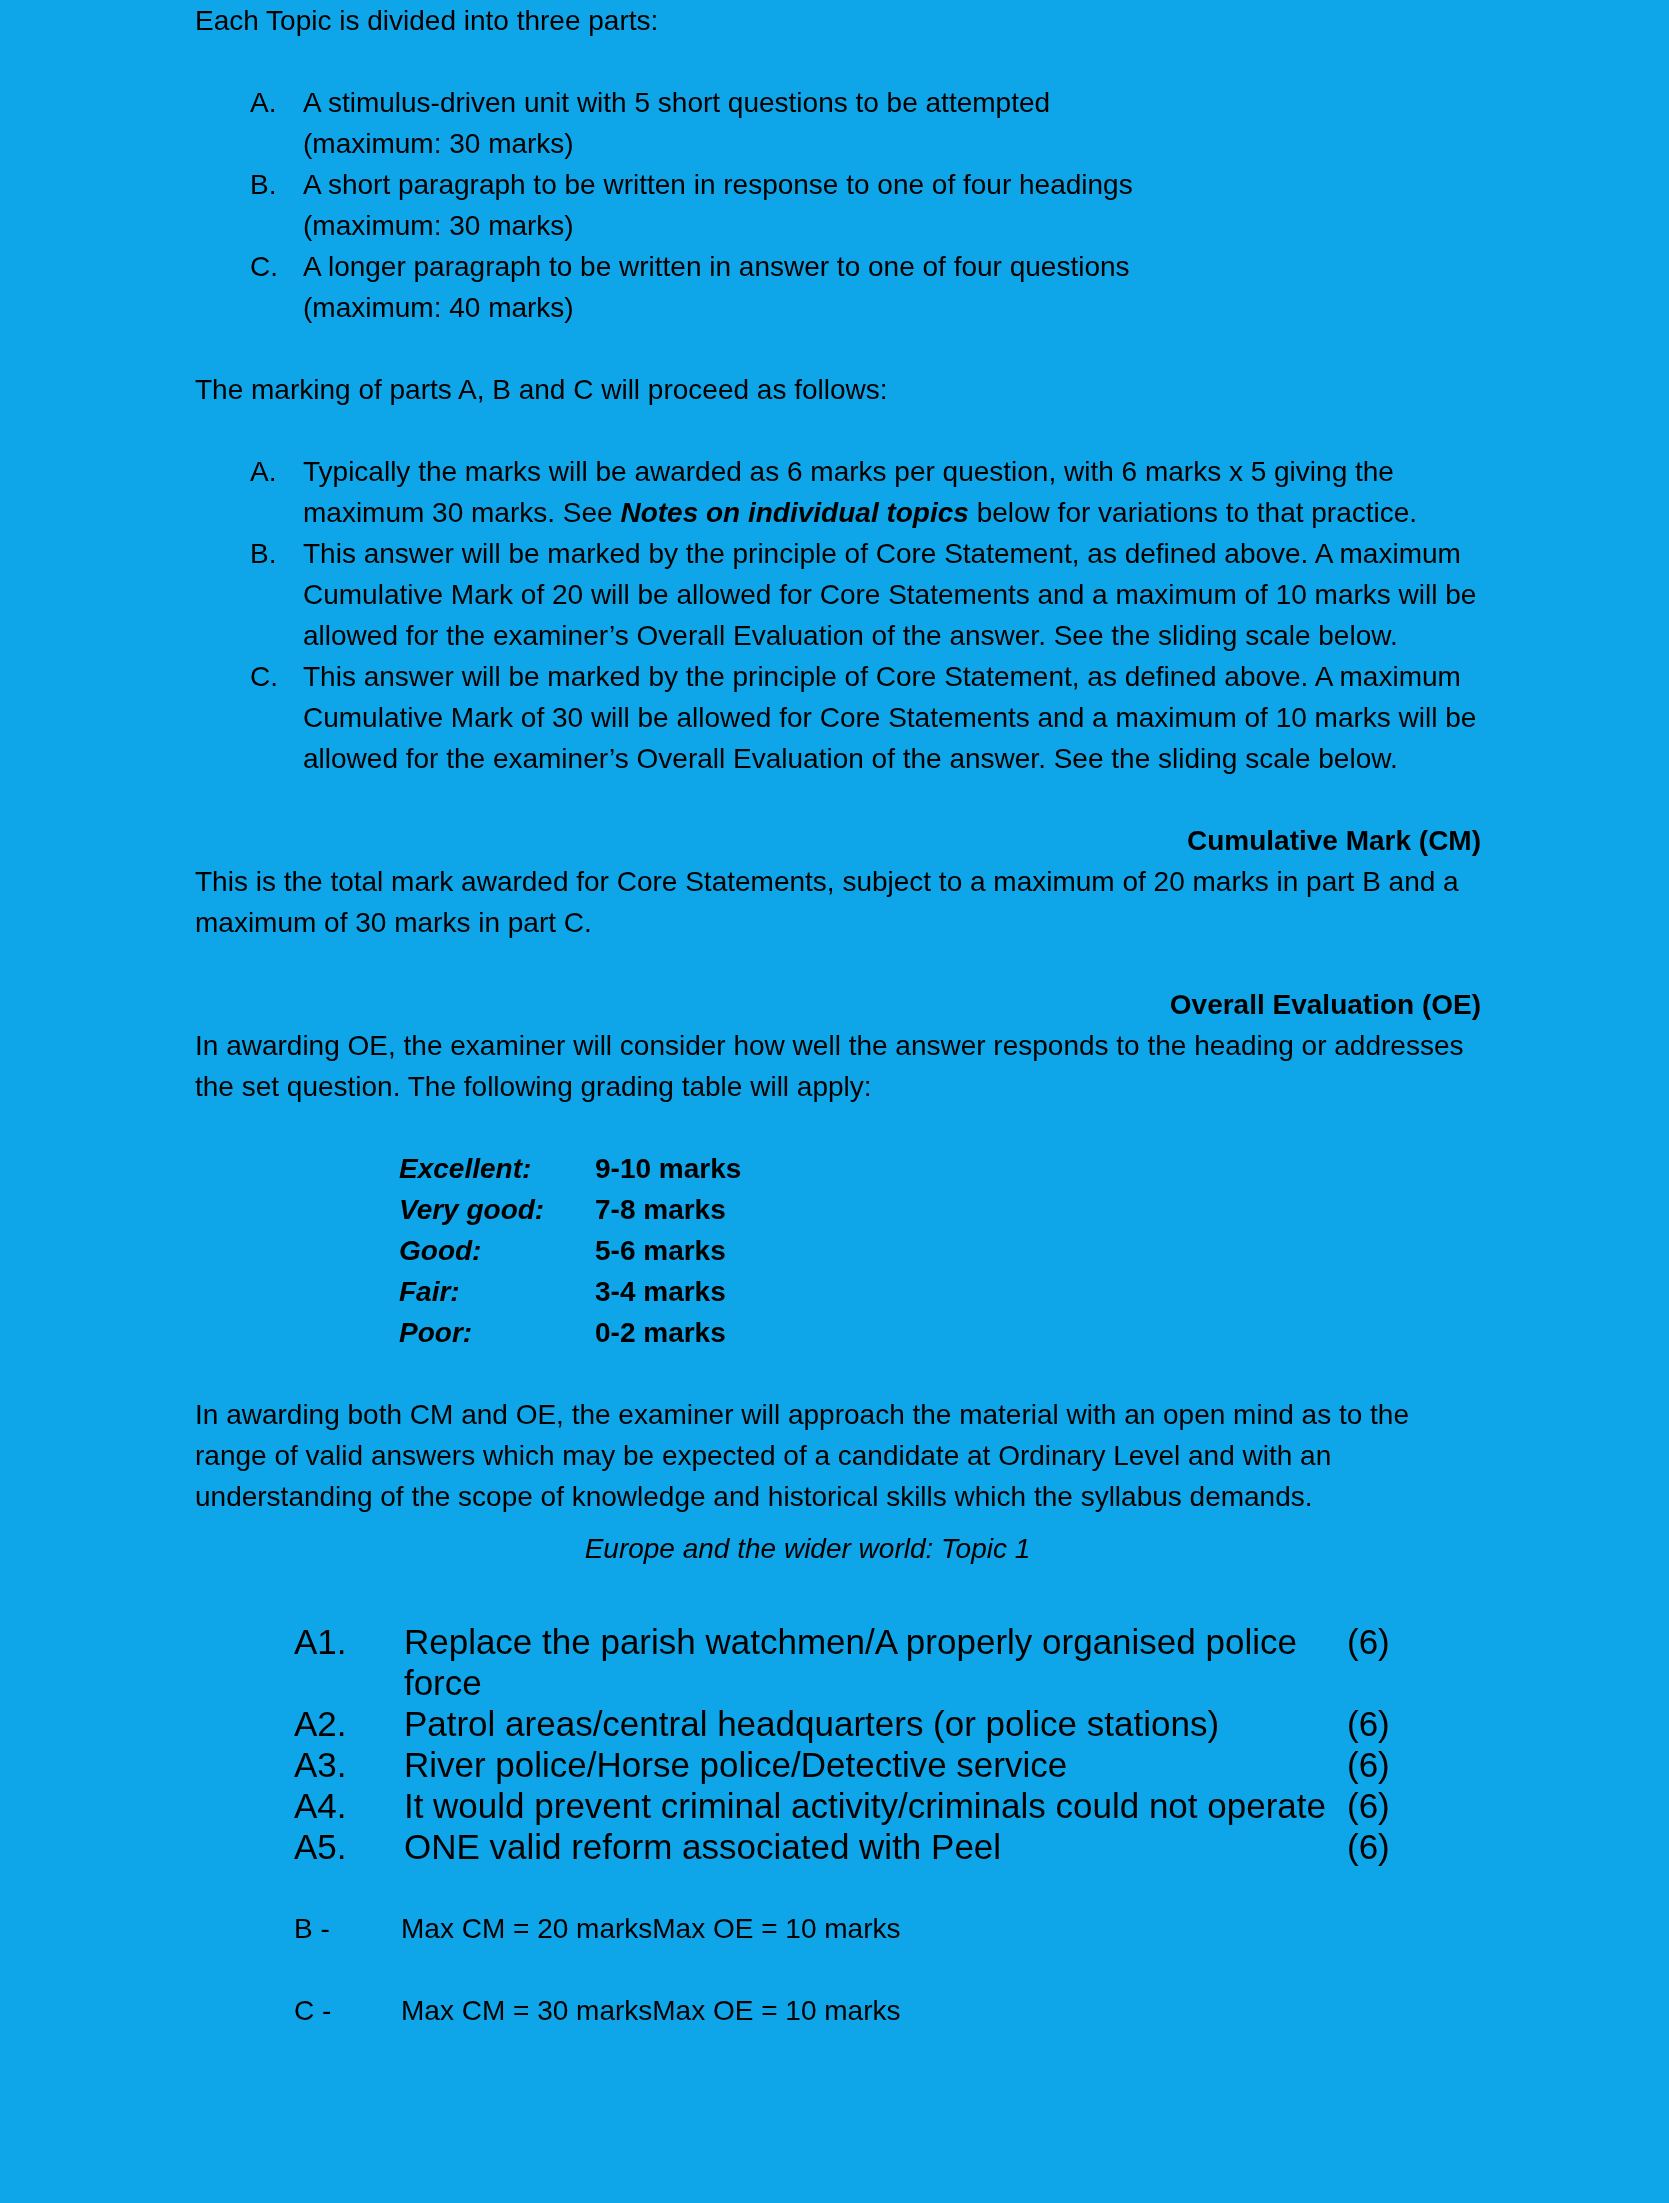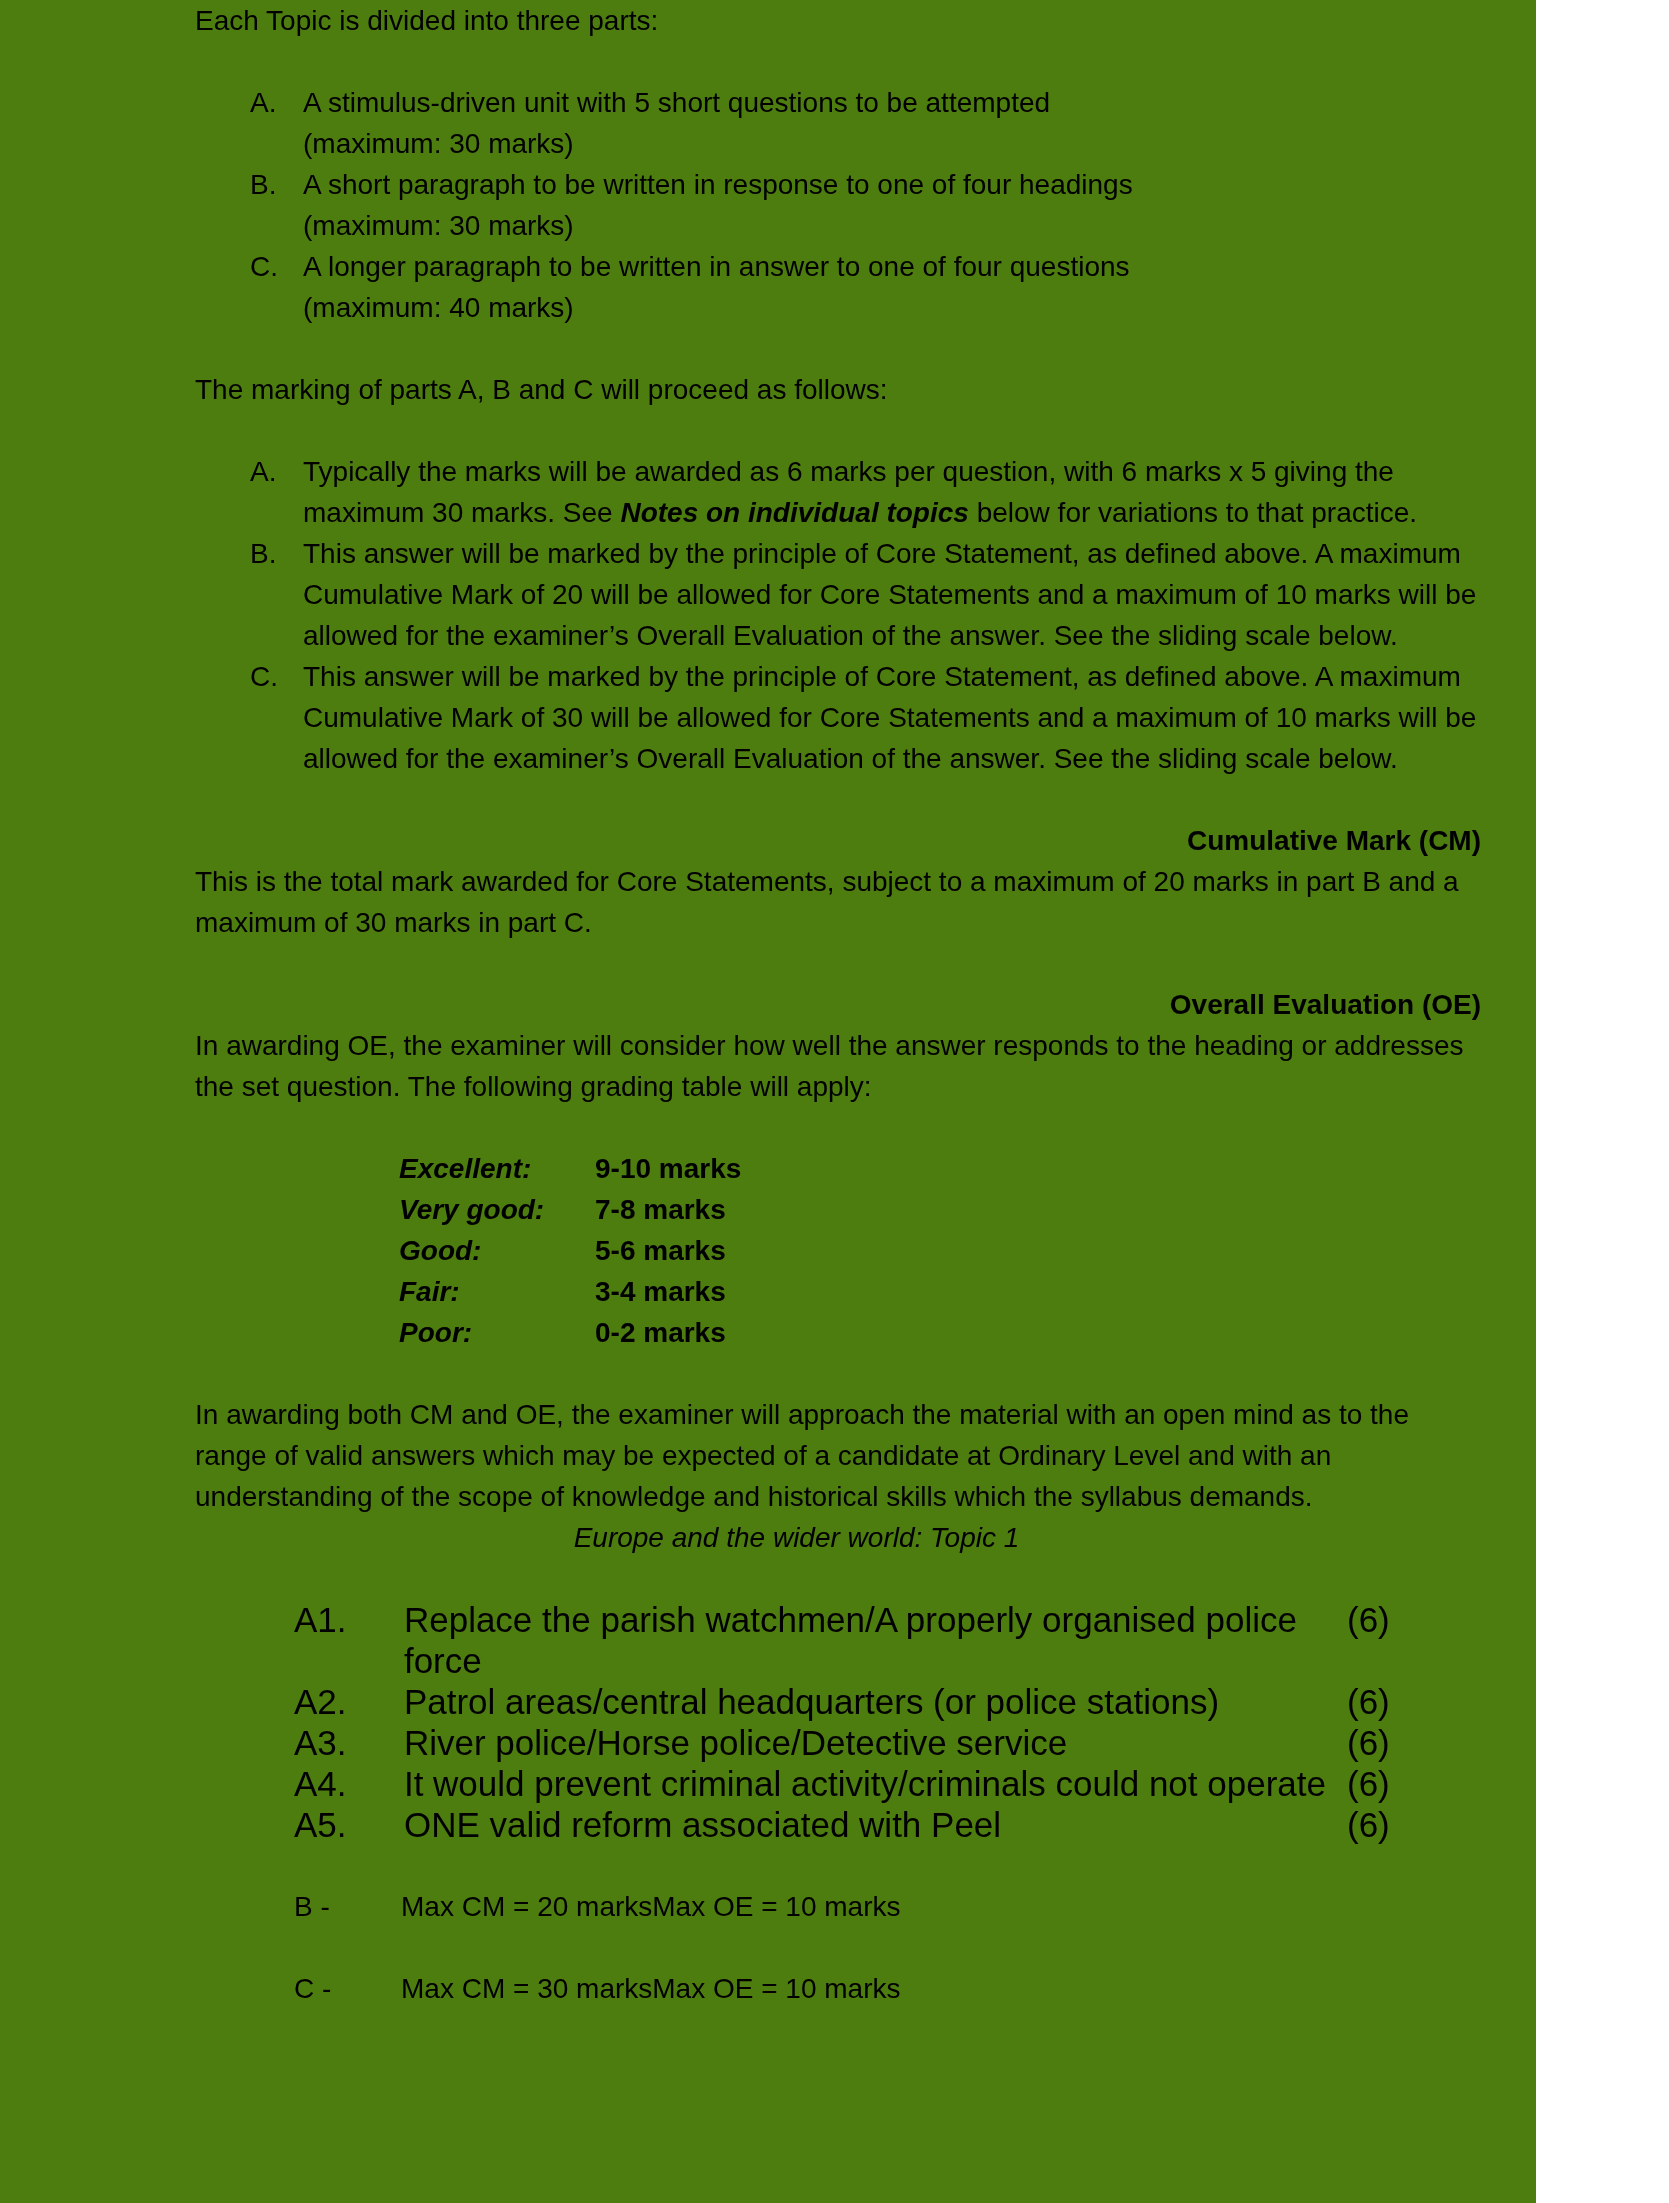--- a/index.html
+++ b/index.html
@@ -9,25 +9,25 @@
   }
   body {
     width: 1669px;
     min-height: 2203px;
     font-family: "Liberation Sans", sans-serif;
     color: #000000;
     -webkit-font-smoothing: antialiased;
   }
   .page {
     position: relative;
-    width: 1536px;
+    width: 1669px;
     min-height: 2203px;
     box-sizing: border-box;
     padding: 0px 0 0 0;
-    background: #4d7c0f;
+    background: #0ea5e9;
   }
   .content {
     position: relative;
     margin-left: 195px;
     width: 1286px;
     font-size: 28px;
     line-height: 41px;
   }
   p.body-para {
     margin: 0;
@@ -99,21 +99,21 @@
   table.grading td.grade-value {
     white-space: nowrap;
     font-weight: bold;
   }
   
   .topic-italic {
     text-align: center;
     font-style: italic;
     font-size: 28px;
     line-height: 41px;
-    margin: 0;
+    margin: 11px;
     width: 1203px;
   }
   .topic-bold {
     text-align: center;
     font-weight: bold;
     font-size: 28px;
     line-height: 41px;
     margin: 0;
     width: 1203px;
   }

